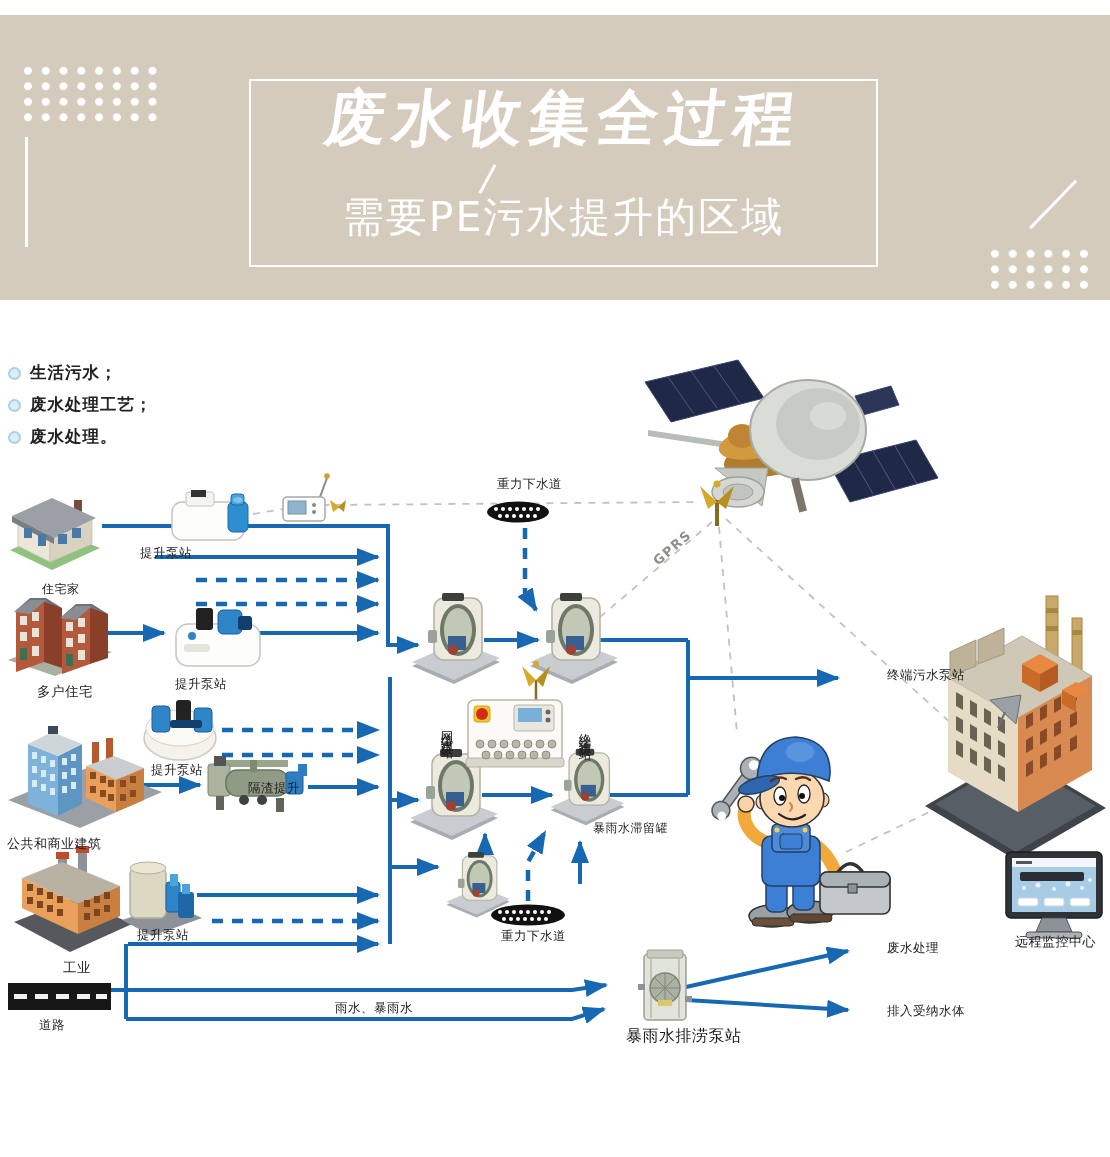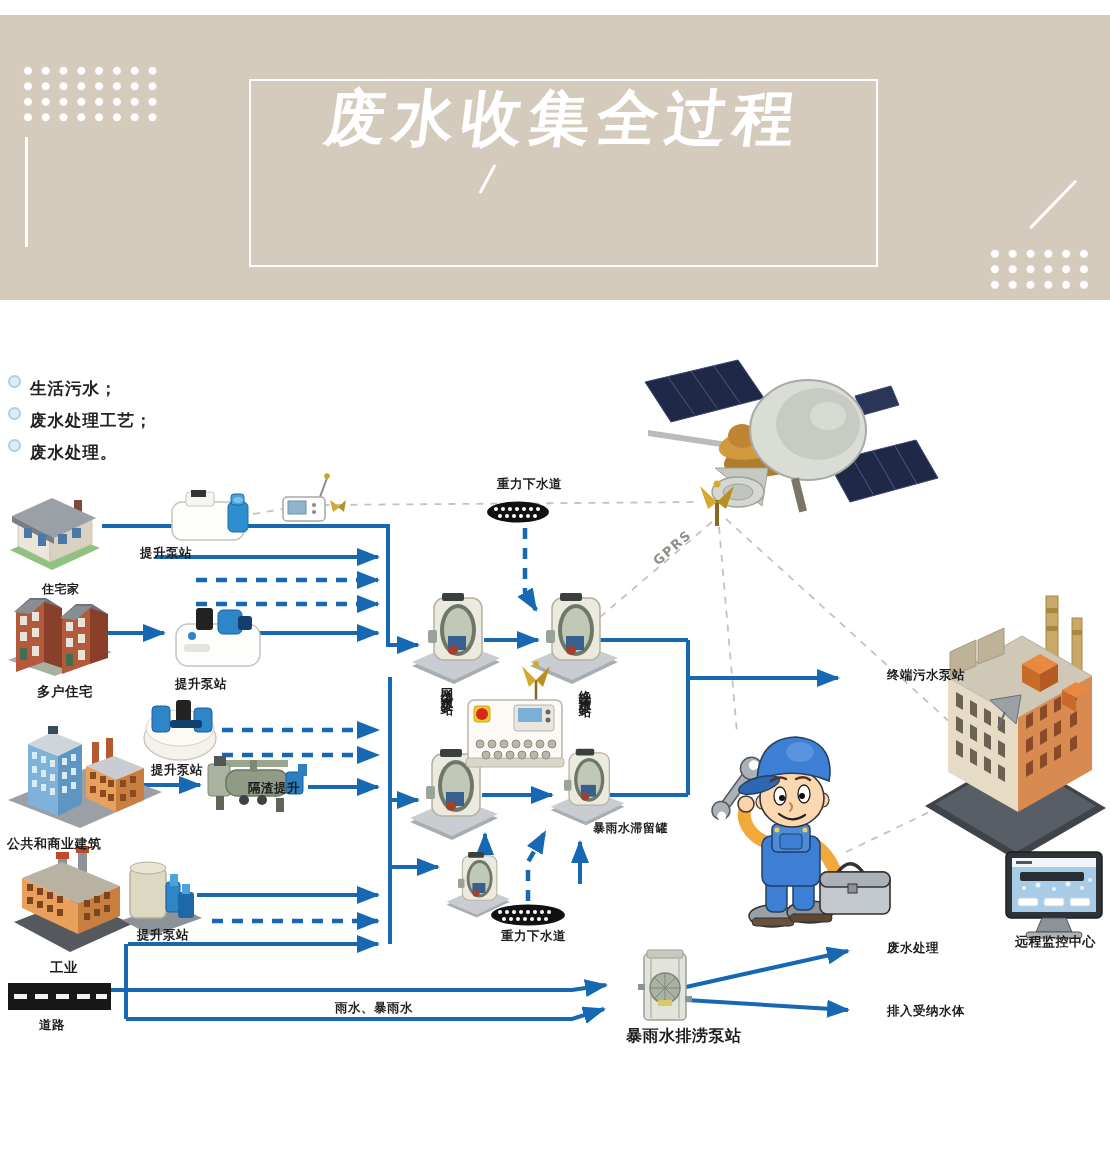--- a/index.html
+++ b/index.html
@@ -18,40 +18,41 @@
   #main-title{position:absolute;left:249px;top:78px;width:629px;text-align:center;color:#fff;
               font-size:61px;font-weight:900;letter-spacing:7px;transform:skewX(-7deg);white-space:nowrap;}
   #title-slash{position:absolute;left:486px;top:163px;width:3px;height:32px;background:#fff;
                transform:rotate(28deg);}
   #sub-title{position:absolute;left:249px;top:190px;width:629px;text-align:center;color:#fff;
              font-size:41px;font-weight:400;letter-spacing:2px;white-space:nowrap;}
   
   .legend-row{position:absolute;left:8px;display:flex;align-items:center;}
   .legend-dot{width:9px;height:9px;border-radius:50%;background:#dcedf6;border:2px solid #abd0e4;
               margin-right:9px;flex:0 0 auto;}
-  .legend-text{font-size:16.5px;font-weight:bold;color:#222;letter-spacing:1px;margin-top:16px;}
+  .legend-text{font-size:16.5px;font-weight:bold;color:#222;letter-spacing:1px;}
   
-  .lbl{position:absolute;font-size:12.5px;font-weight:bold;color:#1c1c1c;letter-spacing:0.5px;white-space:nowrap;}
+  .lbl{position:absolute;font-size:12.5px;font-weight:normal;color:#1c1c1c;letter-spacing:0.5px;white-space:nowrap;text-align:center;}
   .lbl-v{writing-mode:vertical-rl;text-orientation:upright;letter-spacing:3px;white-space:normal;}
   svg{position:absolute;left:0;top:0;}
 </style>
 </head>
 <body>
 
 <div id="page">
 
   <div id="banner">
     <div id="dots-tl" class="dots"></div>
     <div id="dots-tr" class="dots"></div>
     <div id="vline-tl"></div>
     <div id="slash-tr"></div>
     <div id="title-box"></div>
   </div>
   <div id="main-title" class="t">废水收集全过程</div>
   <div id="title-slash"></div>
+  <div id="sub-title">需要PE污水提升的区域</div>
 
   <div class="legend-row" style="top:362px">
     <span class="legend-dot"></span>
     <span class="legend-text">生活污水；</span>
   </div>
   <div class="legend-row" style="top:394px">
     <span class="legend-dot"></span>
     <span class="legend-text">废水处理工艺；</span>
   </div>
   <div class="legend-row" style="top:426px">
@@ -546,21 +547,21 @@
   </svg>
 
   <div class="lbl" style="left:140px;top:545px">提升泵站</div>
   <div class="lbl" style="left:42px;top:581px;font-size:12px">住宅家</div>
   <div class="lbl" style="left:175px;top:676px">提升泵站</div>
   <div class="lbl" style="left:37px;top:683px;font-size:13.5px">多户住宅</div>
   <div class="lbl" style="left:151px;top:762px">提升泵站</div>
   <div class="lbl" style="left:248px;top:780px">隔渣提升</div>
   <div class="lbl" style="left:7px;top:835px;font-size:13px">公共和商业建筑</div>
   <div class="lbl" style="left:137px;top:927px">提升泵站</div>
-  <div class="lbl" style="left:50px;top:959px;font-size:13.5px">工业</div>
+  <div class="lbl" style="left:63px;top:959px;font-size:13.5px">工业</div>
   <div class="lbl" style="left:39px;top:1017px">道路</div>
   <div class="lbl" style="left:497px;top:476px">重力下水道</div>
   <div class="lbl" style="left:501px;top:928px">重力下水道</div>
   <div class="lbl lbl-v" style="left:438px;top:678px;height:104px">网络污水泵站</div>
   <div class="lbl lbl-v" style="left:576px;top:680px;height:104px">终端污水泵站</div>
   <div class="lbl" style="left:593px;top:820px;font-size:12px">暴雨水滞留罐</div>
   <div class="lbl" style="left:626px;top:1026px;font-size:16px">暴雨水排涝泵站</div>
   <div class="lbl" style="left:335px;top:1000px">雨水、暴雨水</div>
   <div class="lbl" style="left:887px;top:667px">终端污水泵站</div>
   <div class="lbl" style="left:887px;top:940px">废水处理</div>

